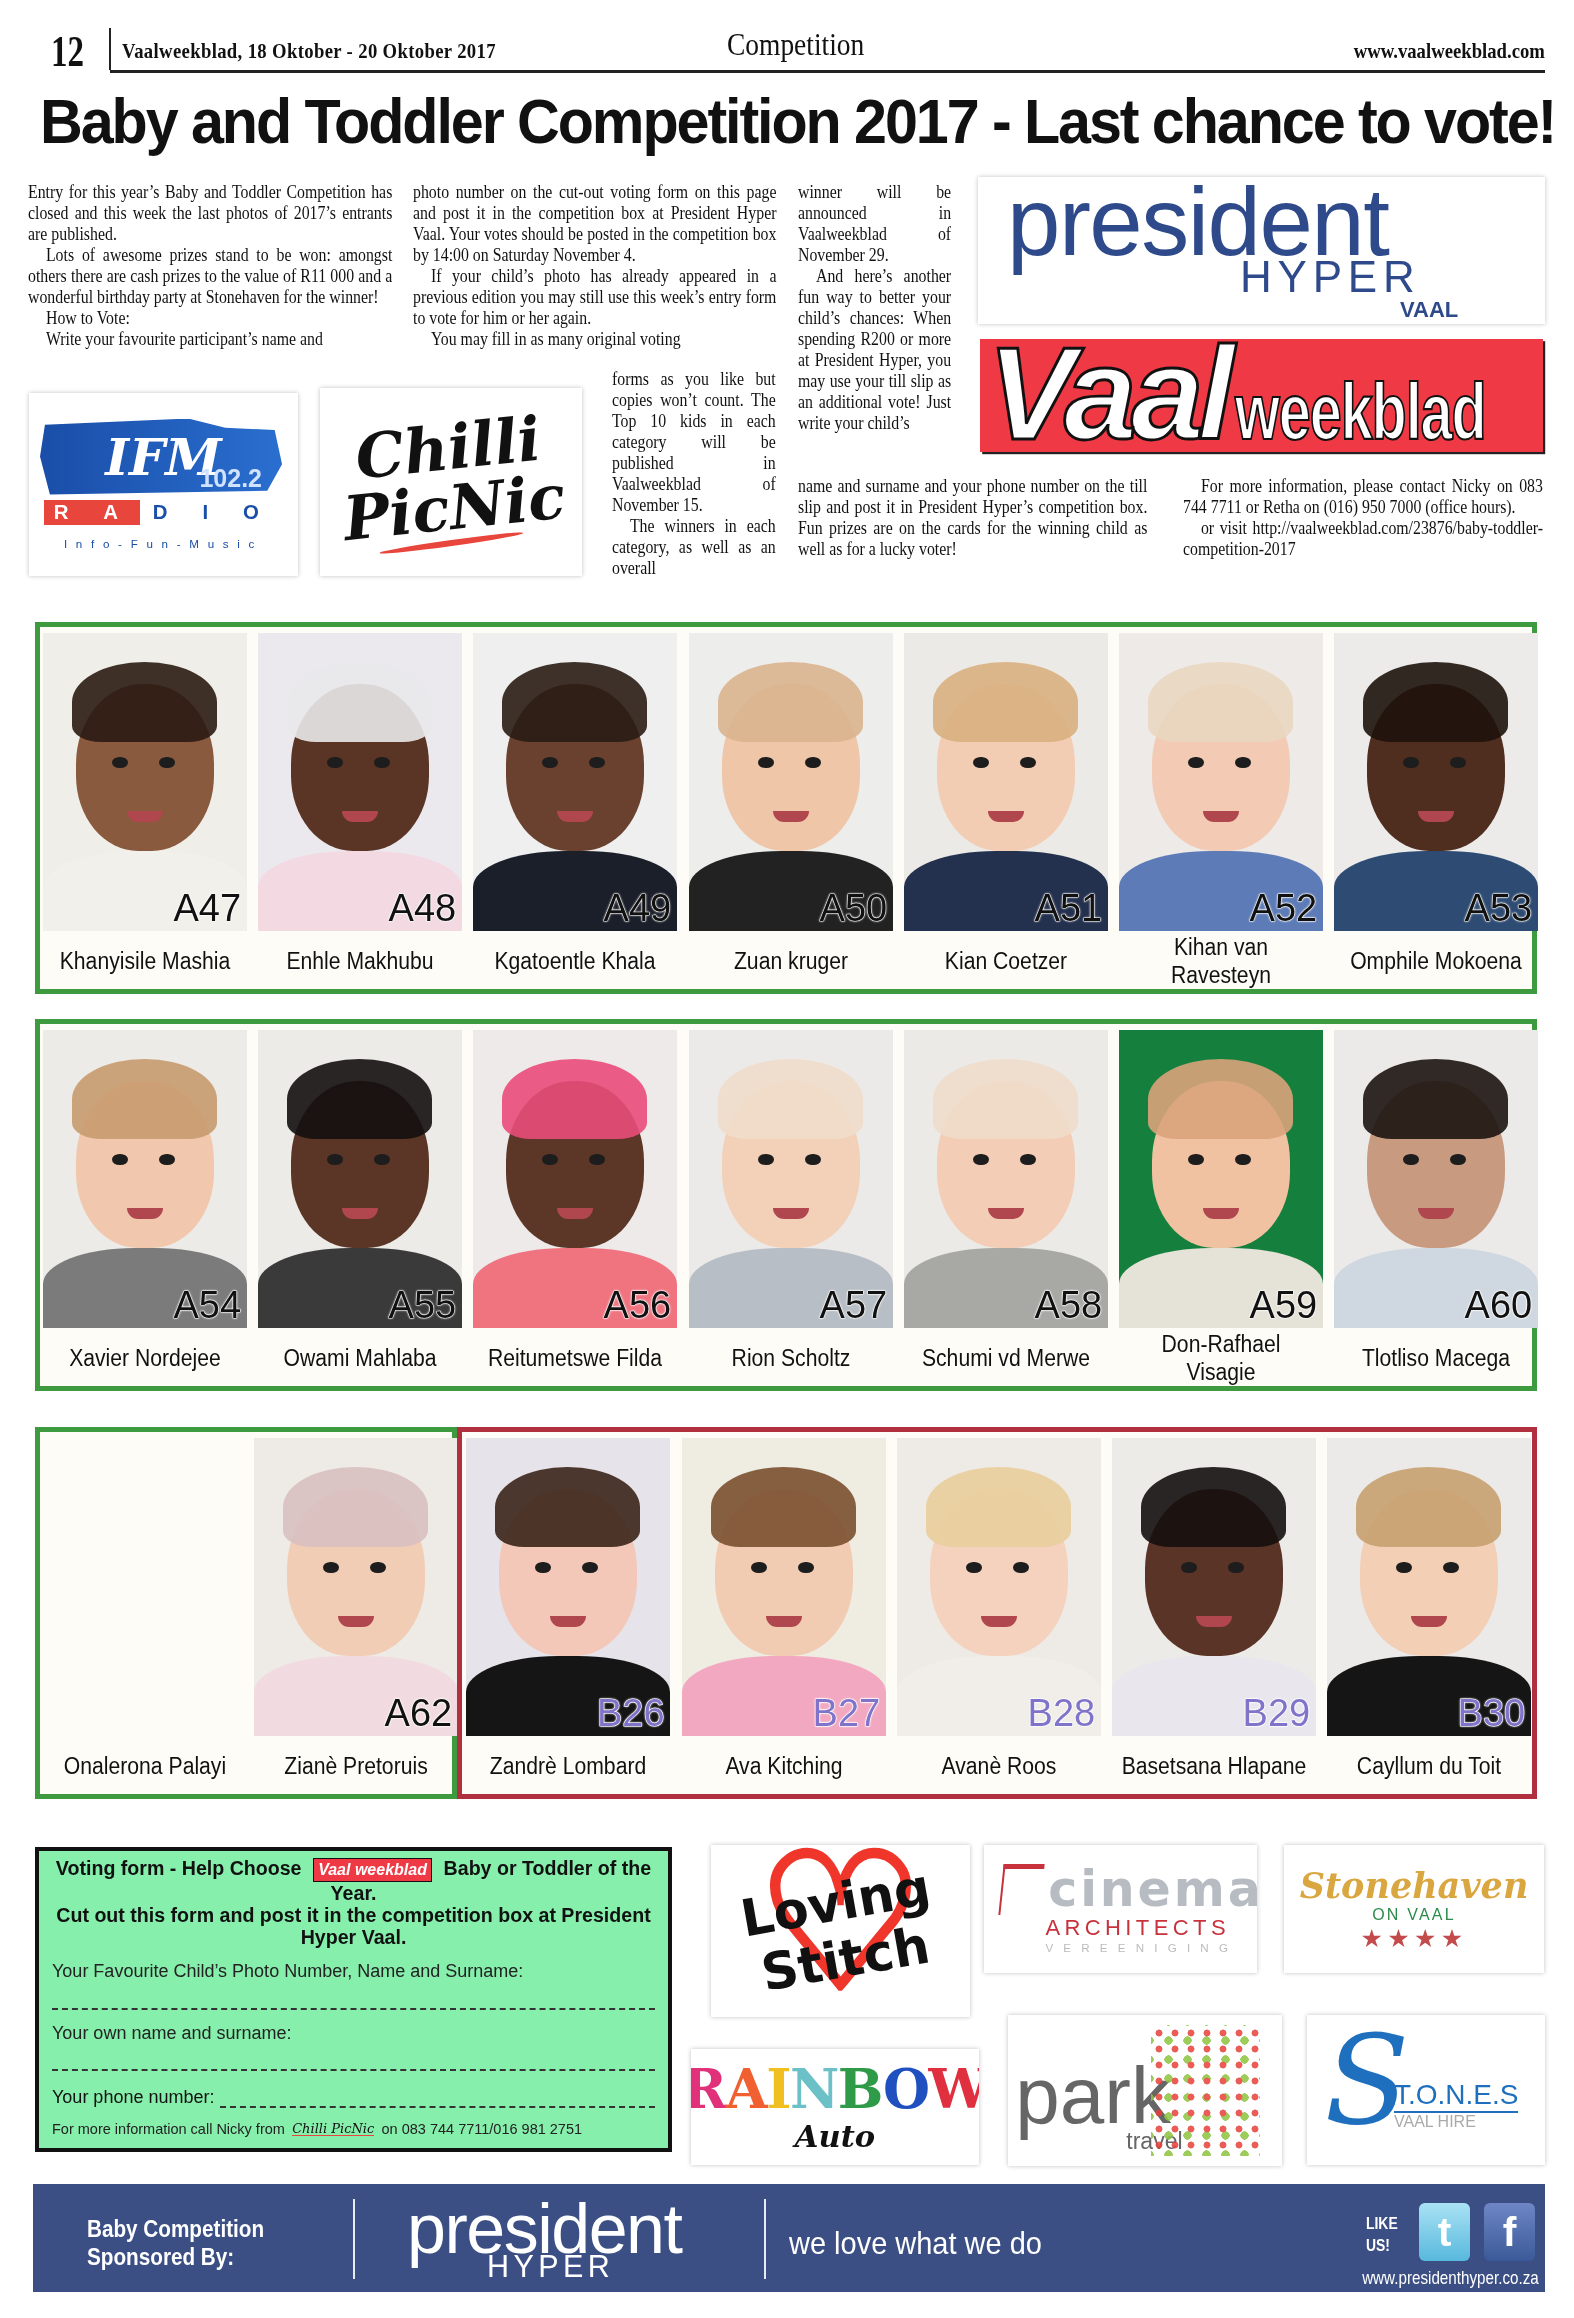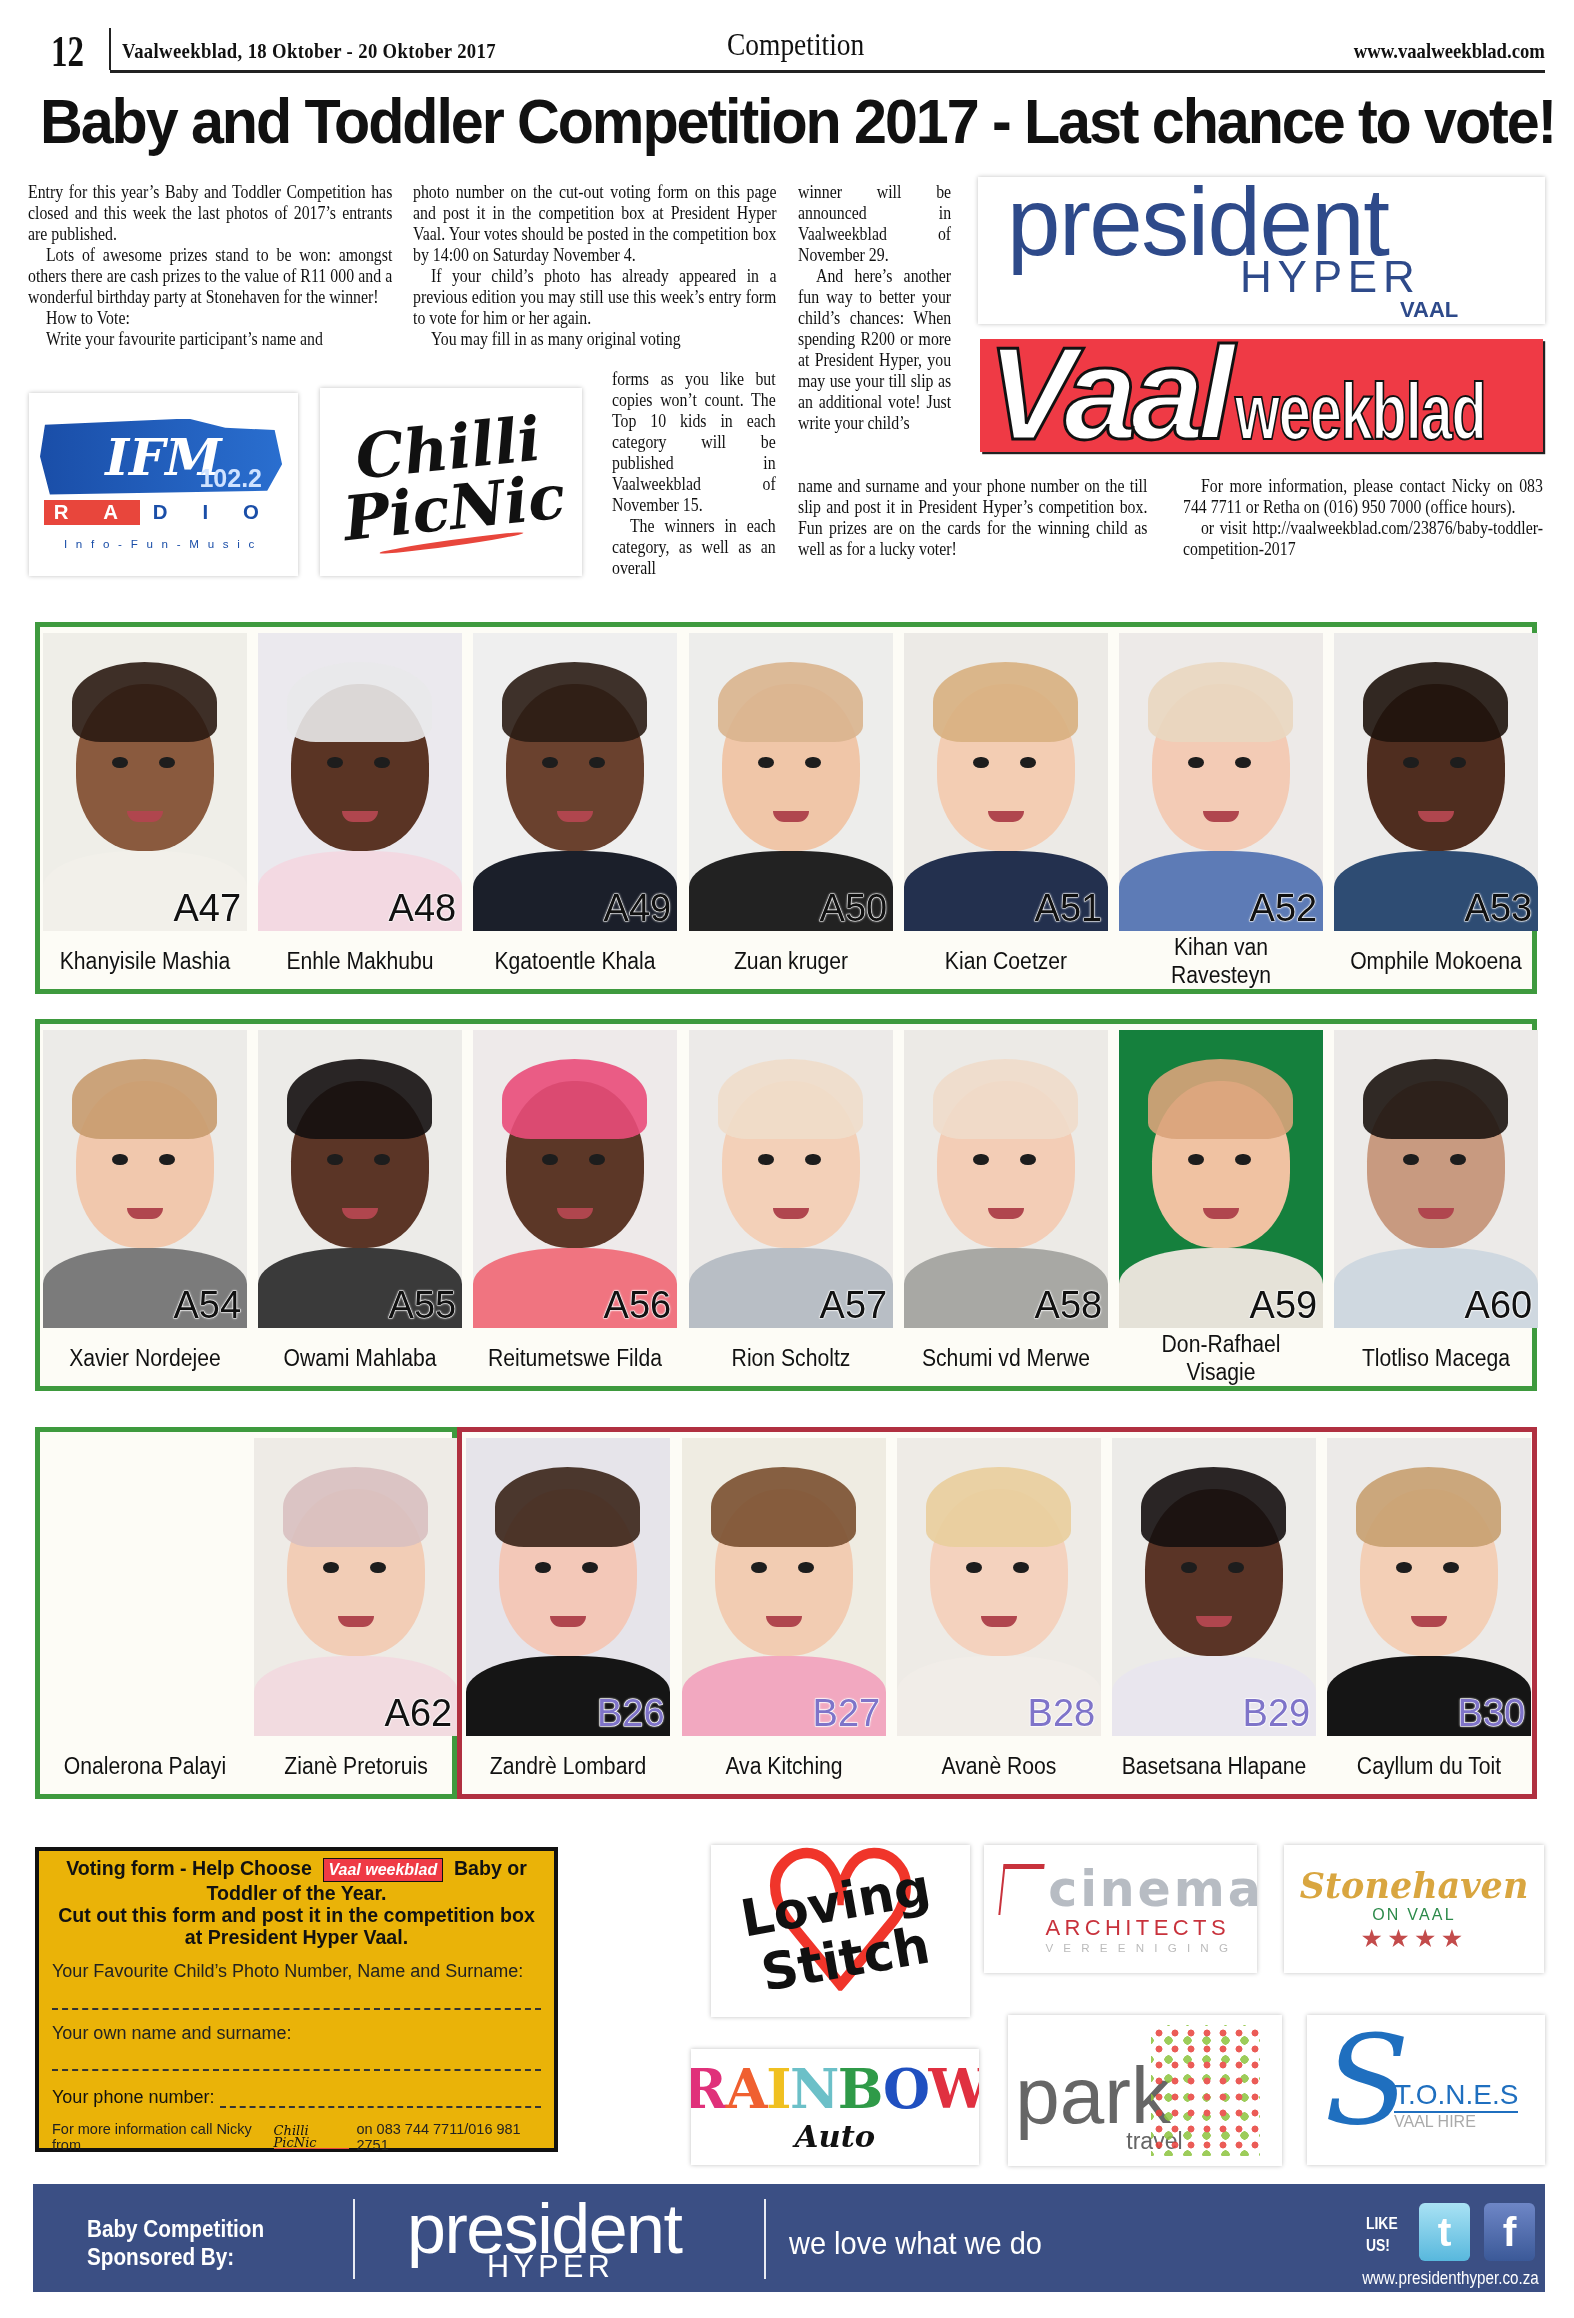--- a/index.html
+++ b/index.html
@@ -64,21 +64,21 @@
   .hair { position: absolute; left: 29px; top: 29px; width: 145px; height: 80px; border-radius: 50% 50% 20% 20%; }
   .eye { position: absolute; top: 124px; width: 16px; height: 11.6px; border-radius: 50%; background: #1d1d1d; }
   .eye.l { left: 69px; } .eye.r { left: 116px; }
   .mouth { position: absolute; left: 84px; top: 178px; width: 36px; height: 11.6px; border-radius: 0 0 18px 18px; background: #b0464e; }
   .shirt { position: absolute; left: 0; top: 218px; width: 204px; height: 80px; border-radius: 45% 45% 0 0; }
   .code { position: absolute; right: 5.8px; bottom: 1.5px; font-family: "Liberation Sans", sans-serif; font-size: 38px; line-height: 41px; color: #111; -webkit-text-stroke: 0.7px #fff; paint-order: stroke; text-shadow: 0 0 2.2px #fff, 0 0 2.2px #fff; }
   .code.b { color: #7f74c9; -webkit-text-stroke: 1.1px #fff; }
   .name { position: absolute; left: 0; top: 300px; width: 204px; height: 57px; display: flex; align-items: center; justify-content: center; text-align: center; font-family: "Liberation Sans", sans-serif; font-size: 23px; line-height: 28px; color: #111; transform: scaleX(0.92); }
 
   
-  .vote-form { position: absolute; left: 35px; top: 1847px; width: 523px; height: 305px; border: 4.4px solid #111; background: #eab308; padding: 5.8px 13px; font-family: "Liberation Sans", sans-serif; }
+  .vote-form { position: absolute; left: 35px; top: 1847px; width: 637px; height: 305px; border: 4.4px solid #111; background: #86efac; padding: 5.8px 13px; font-family: "Liberation Sans", sans-serif; }
   .vf-title { font-weight: bold; font-size: 19.6px; line-height: 22px; text-align: center; }
   .vf-badge { display: inline-block; background: #ef3a45; color: #fff; font-size: 16px; padding: 0 4.4px; margin: 0 5.8px; font-style: italic; font-weight: bold; border: 0.7px solid #111; }
   .vf-label { font-size: 18px; margin-top: 13px; color: #222; }
   .vf-line { border-bottom: 2.2px dashed #333; height: 22px; margin-top: 5.8px; }
   .vf-phone { display: flex; align-items: flex-end; margin-top: 16px; font-size: 18px; }
   .vf-phone .vf-line { flex: 1; margin-left: 5.8px; height: 13px; }
   .vf-footer { font-size: 14.5px; margin-top: 13px; display: flex; align-items: center; gap: 7.3px; color: #222; }
   .vf-mini { font-family: "DejaVu Serif", serif; font-style: italic; font-size: 13px; line-height: 11.6px; color: #111; border-bottom: 1.5px solid #e8463c; }
 
   

